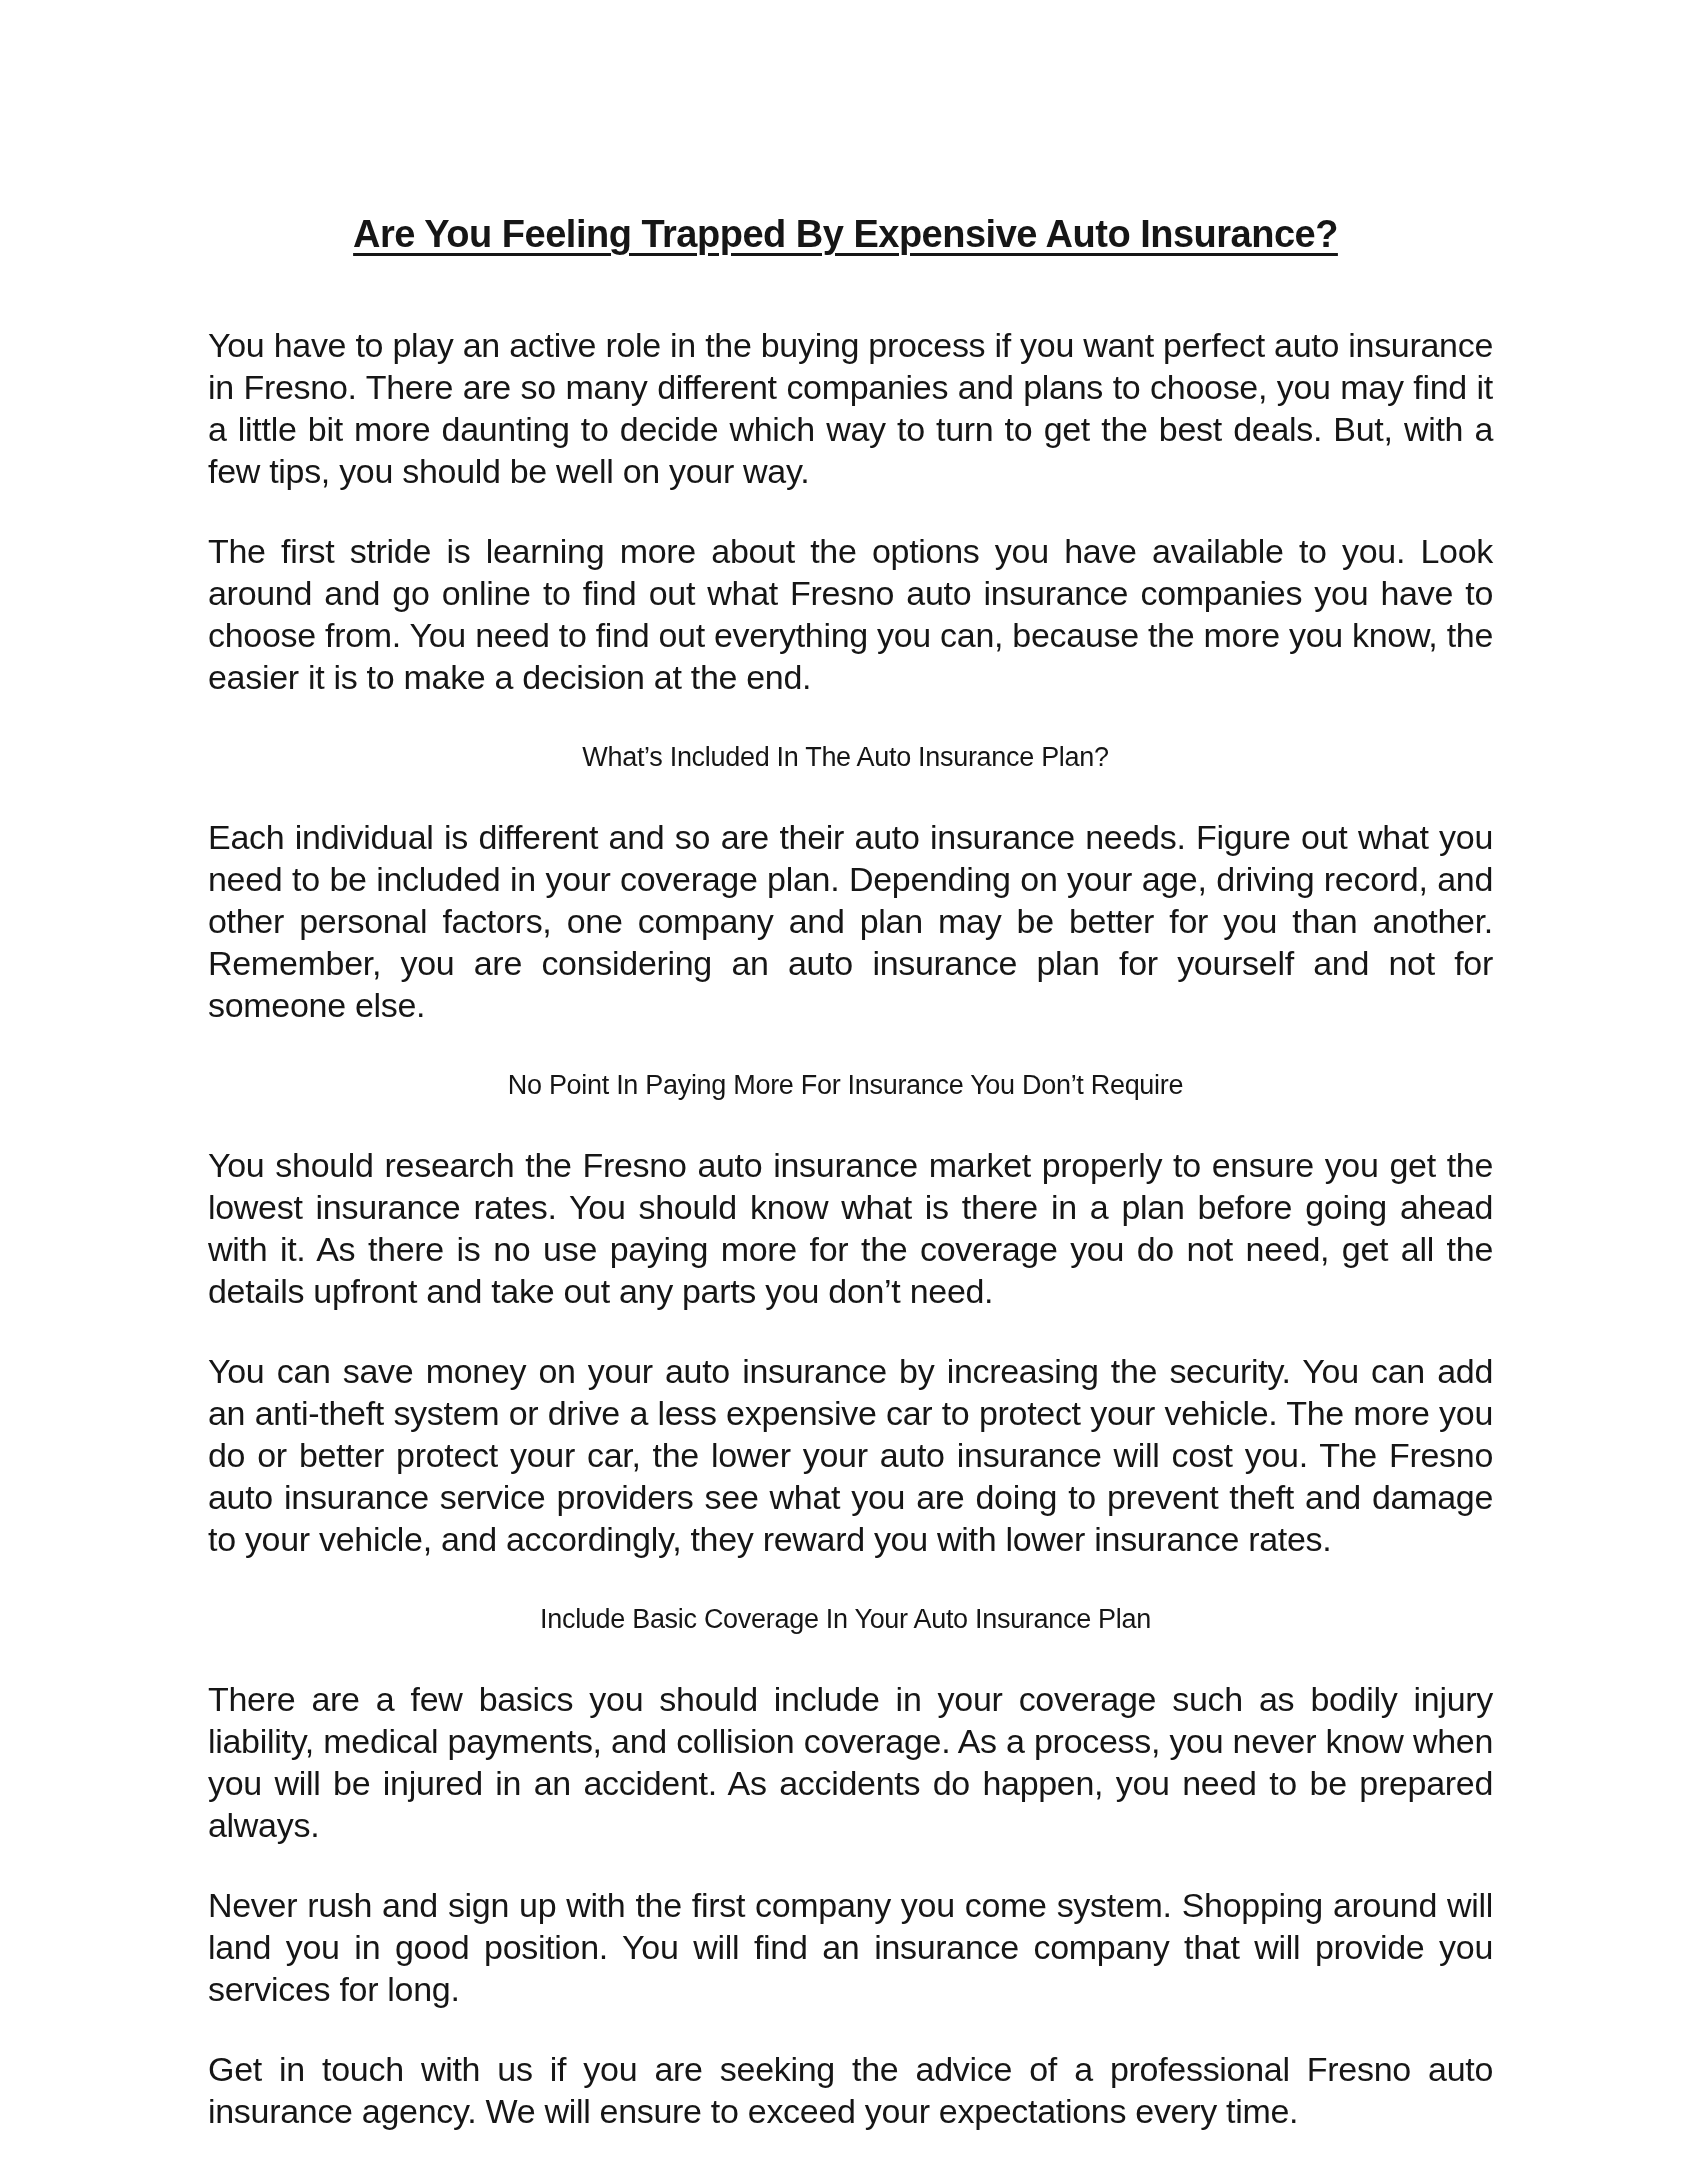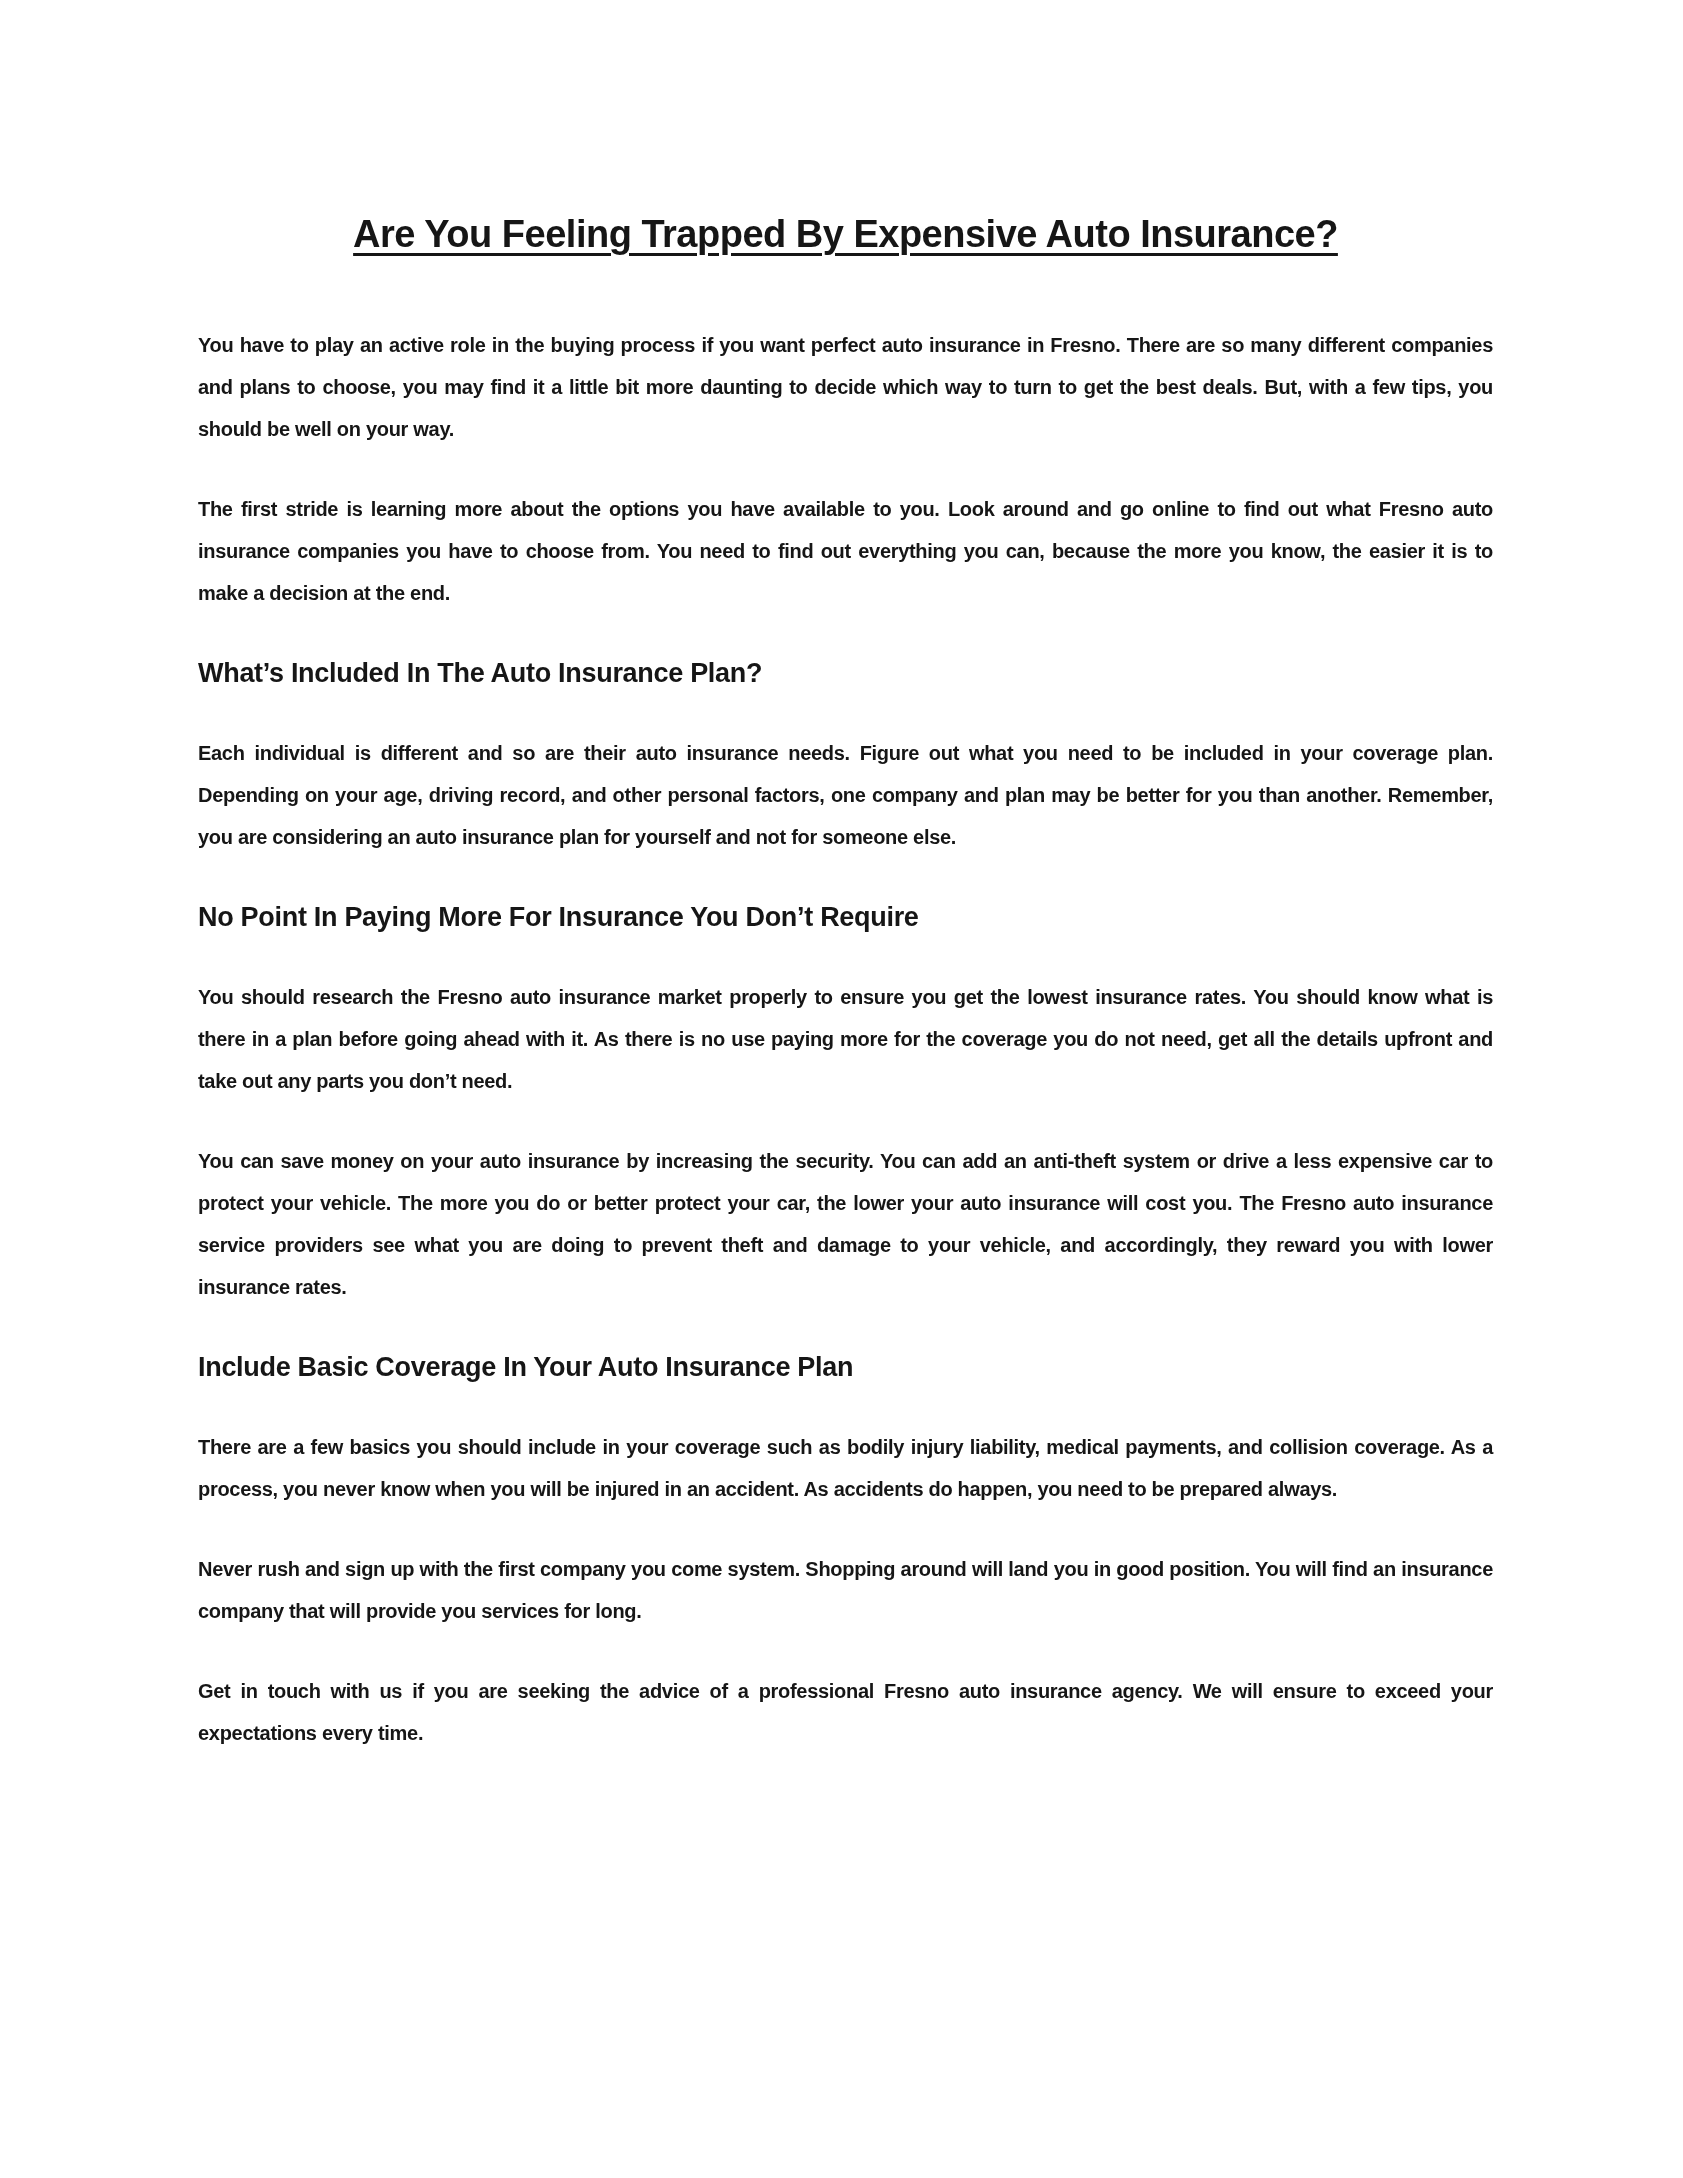--- a/index.html
+++ b/index.html
@@ -23,33 +23,32 @@
     line-height: 48px;
     font-weight: bold;
     text-align: center;
     text-decoration: underline;
     text-decoration-thickness: 3px;
     text-underline-offset: 6px;
     letter-spacing: -0.5px;
     margin: 0 0 66px 0;
   }
   .doc-paragraph {
-    font-size: 20px;
+    font-size: 34px;
     line-height: 42px;
     letter-spacing: -0.3px;
     text-align: justify;
-    margin: 0 0 38px 0;
-    font-weight: bold;
+    margin: 0 0 38px 10px;
   }
   .doc-heading {
     font-size: 27px;
     line-height: 42px;
-    font-weight: bold;
+    font-weight: normal;
     letter-spacing: -0.3px;
-    text-align: left;
+    text-align: center;
     margin: 0 0 38px 0;
   }
 </style>
 </head>
 <body>
 
 <div class="page">
   <h1 class="doc-title">Are You Feeling Trapped By Expensive Auto Insurance?</h1>
 
   <p class="doc-paragraph">You have to play an active role in the buying process if you want perfect auto insurance in Fresno. There are so many different companies and plans to choose, you may find it a little bit more daunting to decide which way to turn to get the best deals. But, with a few tips, you should be well on your way.</p>

